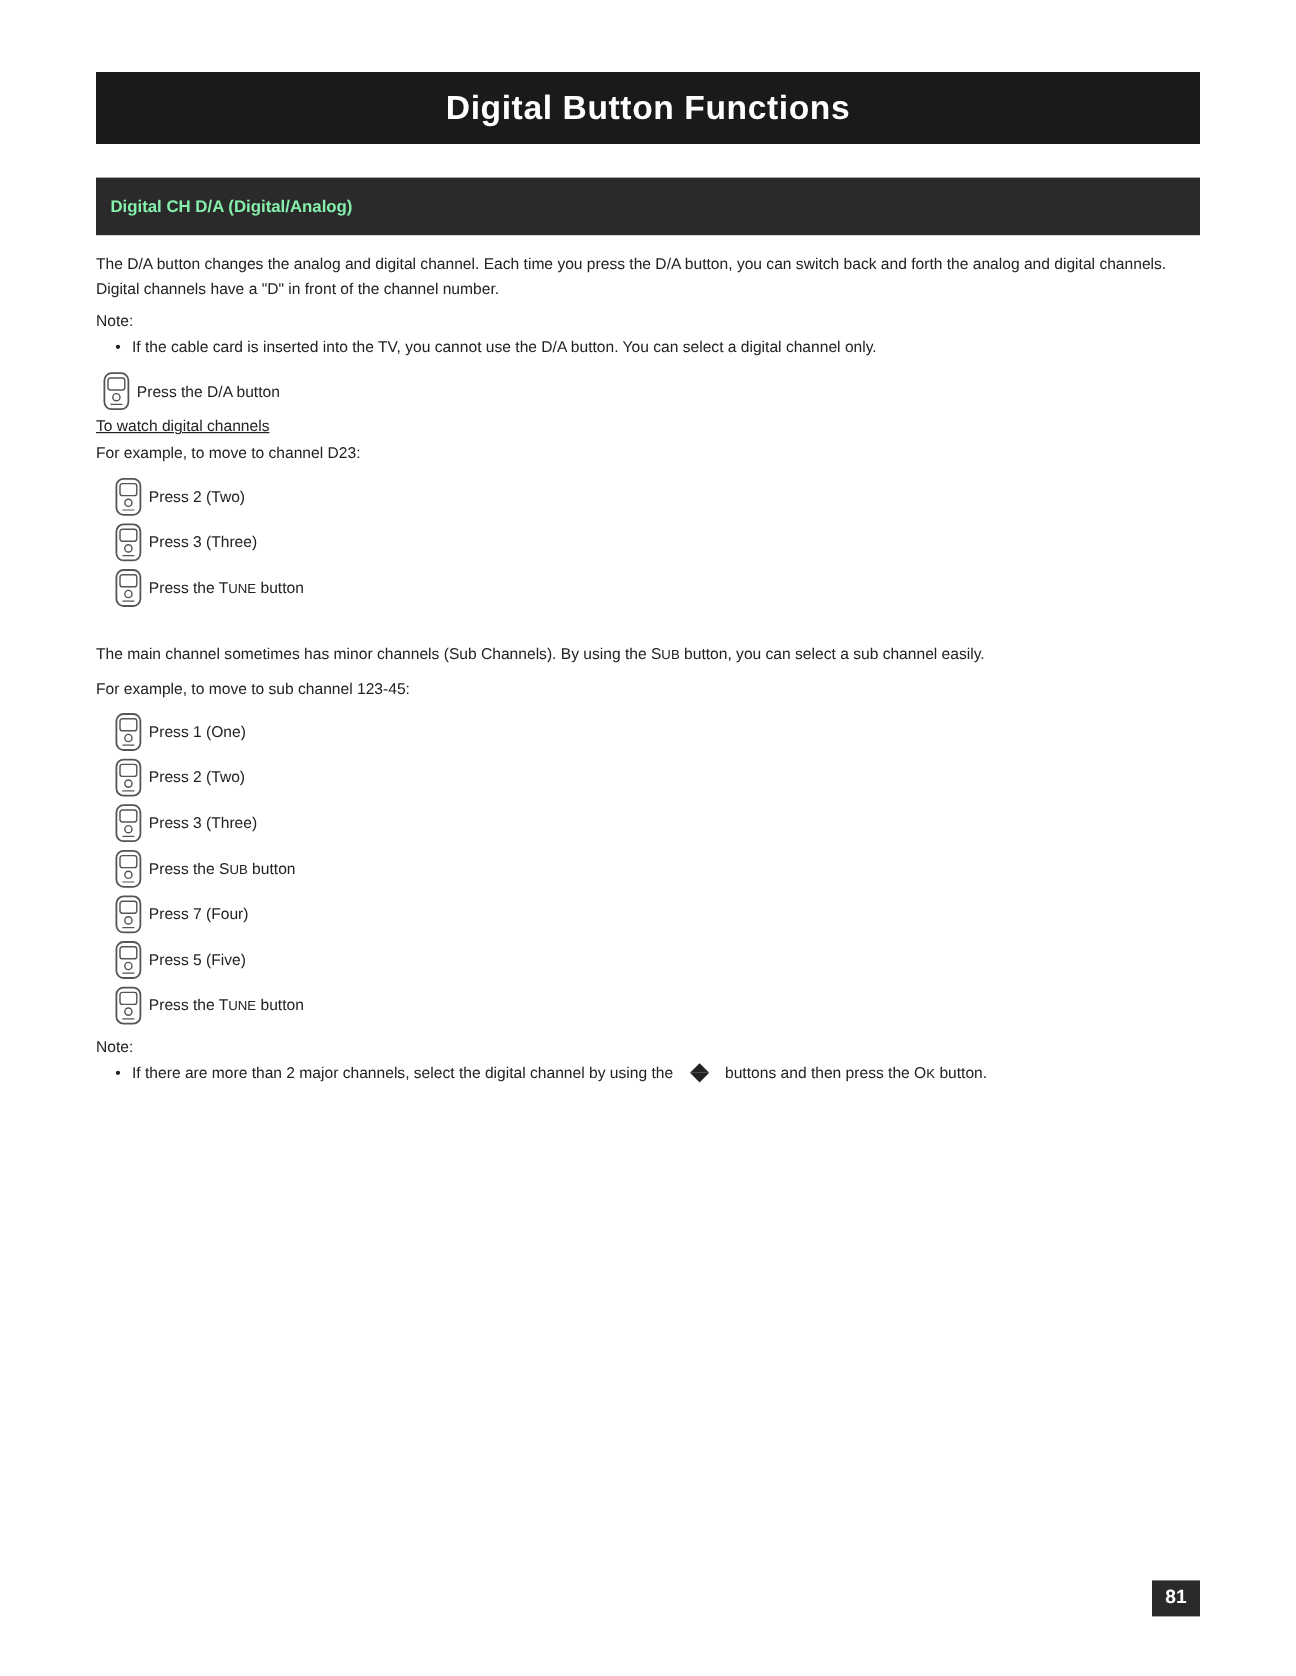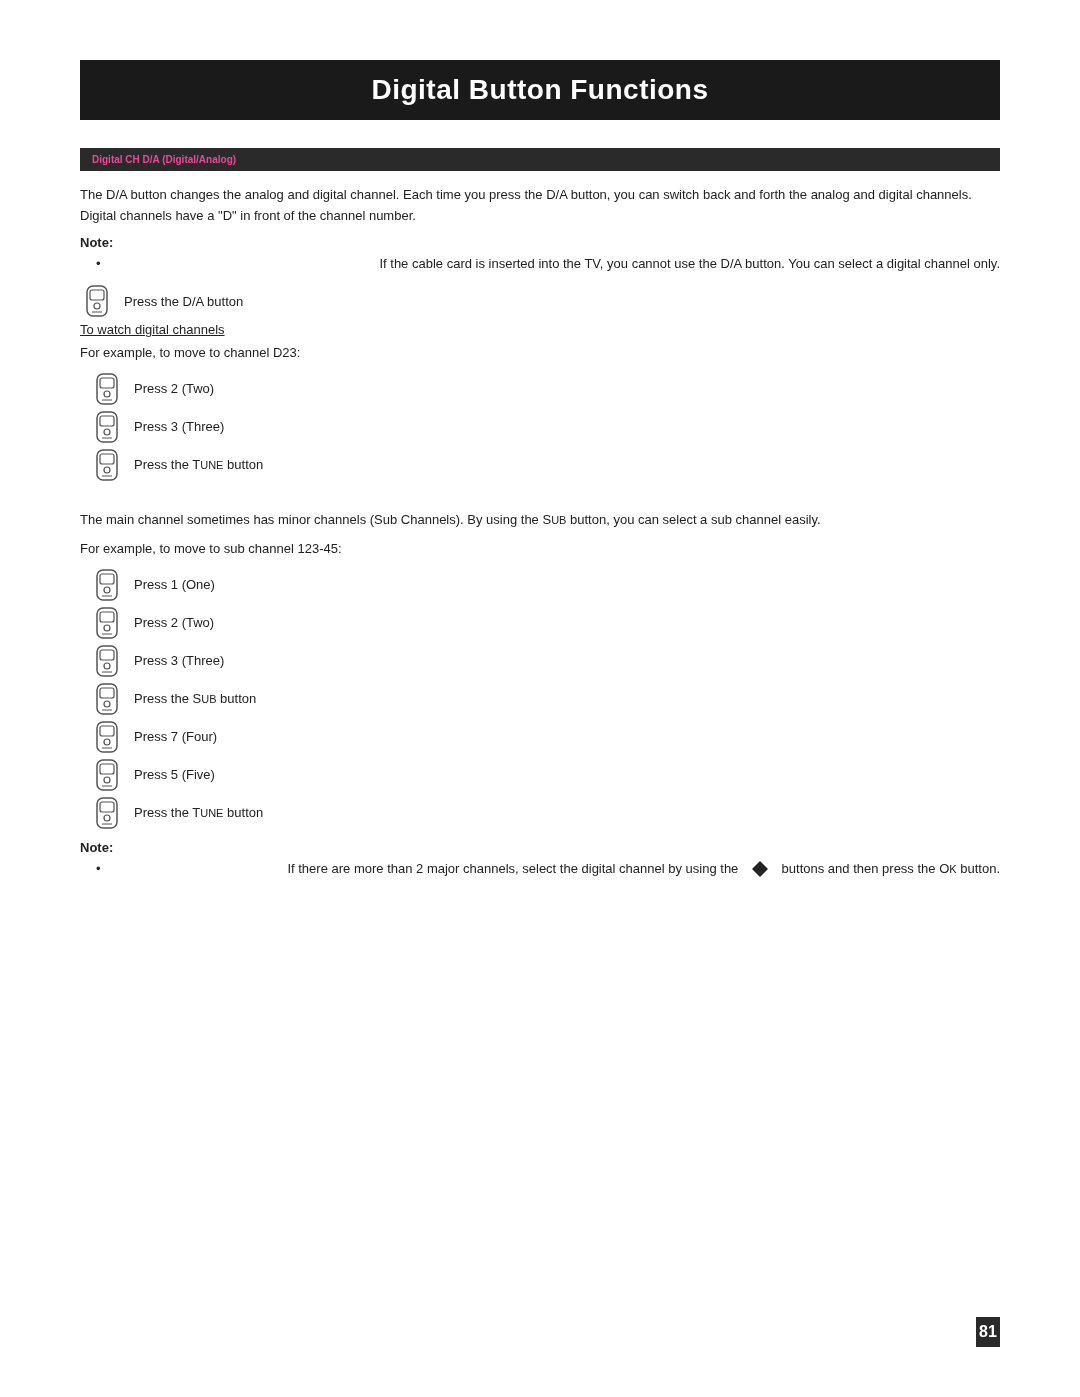--- a/index.html
+++ b/index.html
@@ -27,70 +27,68 @@
       font-size: 28px;
       font-weight: bold;
       text-align: center;
       padding: 14px 20px;
       margin-bottom: 28px;
       letter-spacing: 0.5px;
     }
 
     .section-header {
       background: #2a2a2a;
-      color: #ec4899;
-      font-size: 10px;
+      color: #86efac;
+      font-size: 14px;
       font-weight: bold;
-      padding: 6px 12px;
+      padding: 16px 12px;
       margin-bottom: 14px;
       display: inline-block;
       width: 100%;
     }
 
     .section {
       margin-bottom: 28px;
     }
 
     .body-text {
       font-size: 13px;
       line-height: 1.6;
       margin-bottom: 8px;
     }
 
     .note-label {
-      font-weight: bold;
+      font-weight: normal;
       font-size: 13px;
       margin-bottom: 4px;
     }
 
     .bullet-list {
       list-style: none;
       padding-left: 16px;
       margin-bottom: 10px;
     }
 
     .bullet-list li {
       position: relative;
       padding-left: 14px;
       font-size: 13px;
       line-height: 1.6;
-      text-align: right;
     }
 
     .bullet-list li::before {
       content: '•';
       position: absolute;
       left: 0;
     }
 
     .step-row {
       display: flex;
       align-items: center;
       margin-bottom: 4px;
-      gap: 10px;
     }
 
     .step-text {
       font-size: 13px;
       line-height: 1.5;
     }
 
     .to-watch-label {
       font-weight: normal;
       font-size: 13px;
@@ -104,21 +102,21 @@
     }
 
     .page-number-box {
       position: absolute;
       bottom: 50px;
       right: 80px;
       background: #2a2a2a;
       color: #ffffff;
       font-size: 16px;
       font-weight: bold;
-      width: 24px;
+      width: 40px;
       height: 30px;
       display: flex;
       align-items: center;
       justify-content: center;
     }
 
     
     .remote-btn {
       width: 34px;
       height: 34px;

